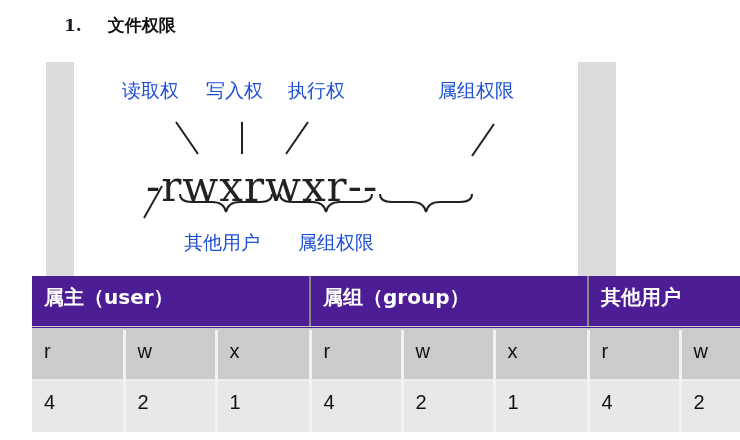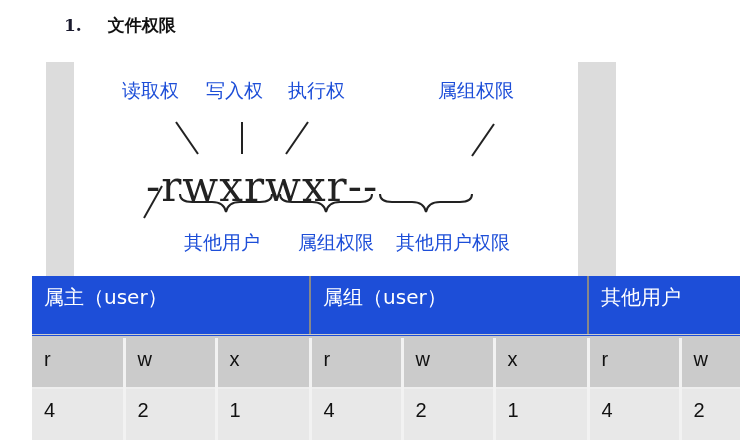--- a/index.html
+++ b/index.html
@@ -6,22 +6,22 @@
   body { width:740px; height:440px; background:#ffffff; position:relative; overflow:hidden;
          font-family:"DejaVu Sans", sans-serif; color:#111; }
   .heading { position:absolute; left:64px; top:14px; font-size:17px; font-weight:bold; }
   .heading .num { font-family:"DejaVu Serif", serif; color:#1a1a2e; margin-right:20px; }
   .fig { position:absolute; left:46px; top:62px; width:570px; height:214px; background:#dcdcdc; }
   .fig-inner { position:absolute; left:28px; top:0; width:504px; height:214px; background:#fff; }
   .lbl { position:absolute; font-family:"DejaVu Serif", serif; font-size:19px; color:#1d4ed8; white-space:nowrap; }
   .perm { position:absolute; top:92px; left:72px; font-family:"DejaVu Serif", serif; font-size:42px; letter-spacing:1px; color:#222; white-space:nowrap; line-height:42px;margin-top:12px; }
   svg.lines { position:absolute; left:0; top:0; }
   table.perms { position:absolute; left:32px; top:276px; border-collapse:collapse; table-layout:fixed; width:740px; }
-  table.perms th { background:#1d4ed8; color:#fff; text-align:left; font-weight:normal; font-size:20px;
-                   height:60px; padding:0 0 0 12px; vertical-align:top; padding-top:8px; box-sizing:border-box;
+  table.perms th { background:#4c1d95; color:#fff; text-align:left; font-weight:bold; font-size:20px;
+                   height:52px; padding:0 0 0 12px; vertical-align:top; padding-top:8px; box-sizing:border-box;
                    border-right:2px solid #888; border-bottom:4px double #ccc; }
   table.perms td { font-family:"Liberation Sans", sans-serif; font-size:20px; height:52px; padding:10px 0 0 12px;
                    vertical-align:top; box-sizing:border-box; border-right:3px solid #f2f2f2; }
   tr.r1 td { background:#cbcbcb; border-bottom:2px solid #eee; }
   tr.r2 td { background:#e8e8e8; }
 </style>
 </head>
 <body>
 
 <div class="heading">
@@ -46,39 +46,38 @@
         <path d="M106 132 q0 8 12 8 h20 q12 0 14 10 q2 -10 14 -10 h20 q12 0 12 -8"></path>
         <path d="M206 132 q0 8 12 8 h20 q12 0 14 10 q2 -10 14 -10 h20 q12 0 12 -8"></path>
         <path d="M306 132 q0 8 12 8 h20 q12 0 14 10 q2 -10 14 -10 h20 q12 0 12 -8"></path>
       </g>
     </svg>
 
     <span class="perm">-rwxrwxr--</span>
 
     <span class="lbl" style="left:110px;top:168px">其他用户</span>
     <span class="lbl" style="left:224px;top:168px">属组权限</span>
-    <span class="lbl" style="left:322px;top:168px">其他用户权限</span>
   </div>
 </div>
 
 <table class="perms">
   <colgroup>
     <col style="width:92px">
       <col style="width:92px">
       <col style="width:94px">
     <col style="width:92px">
       <col style="width:92px">
       <col style="width:94px">
     <col style="width:92px">
       <col style="width:92px">
   </colgroup>
   <tbody>
       <tr>
     <th colspan="3">属主（user）</th>
-    <th colspan="3">属组（user）</th>
+    <th colspan="3">属组（group）</th>
     <th colspan="2">其他用户</th>
   </tr>
   <tr class="r1">
     <td>r</td>
     <td>w</td>
     <td>x</td>
     <td>r</td>
     <td>w</td>
     <td>x</td>
     <td>r</td>

